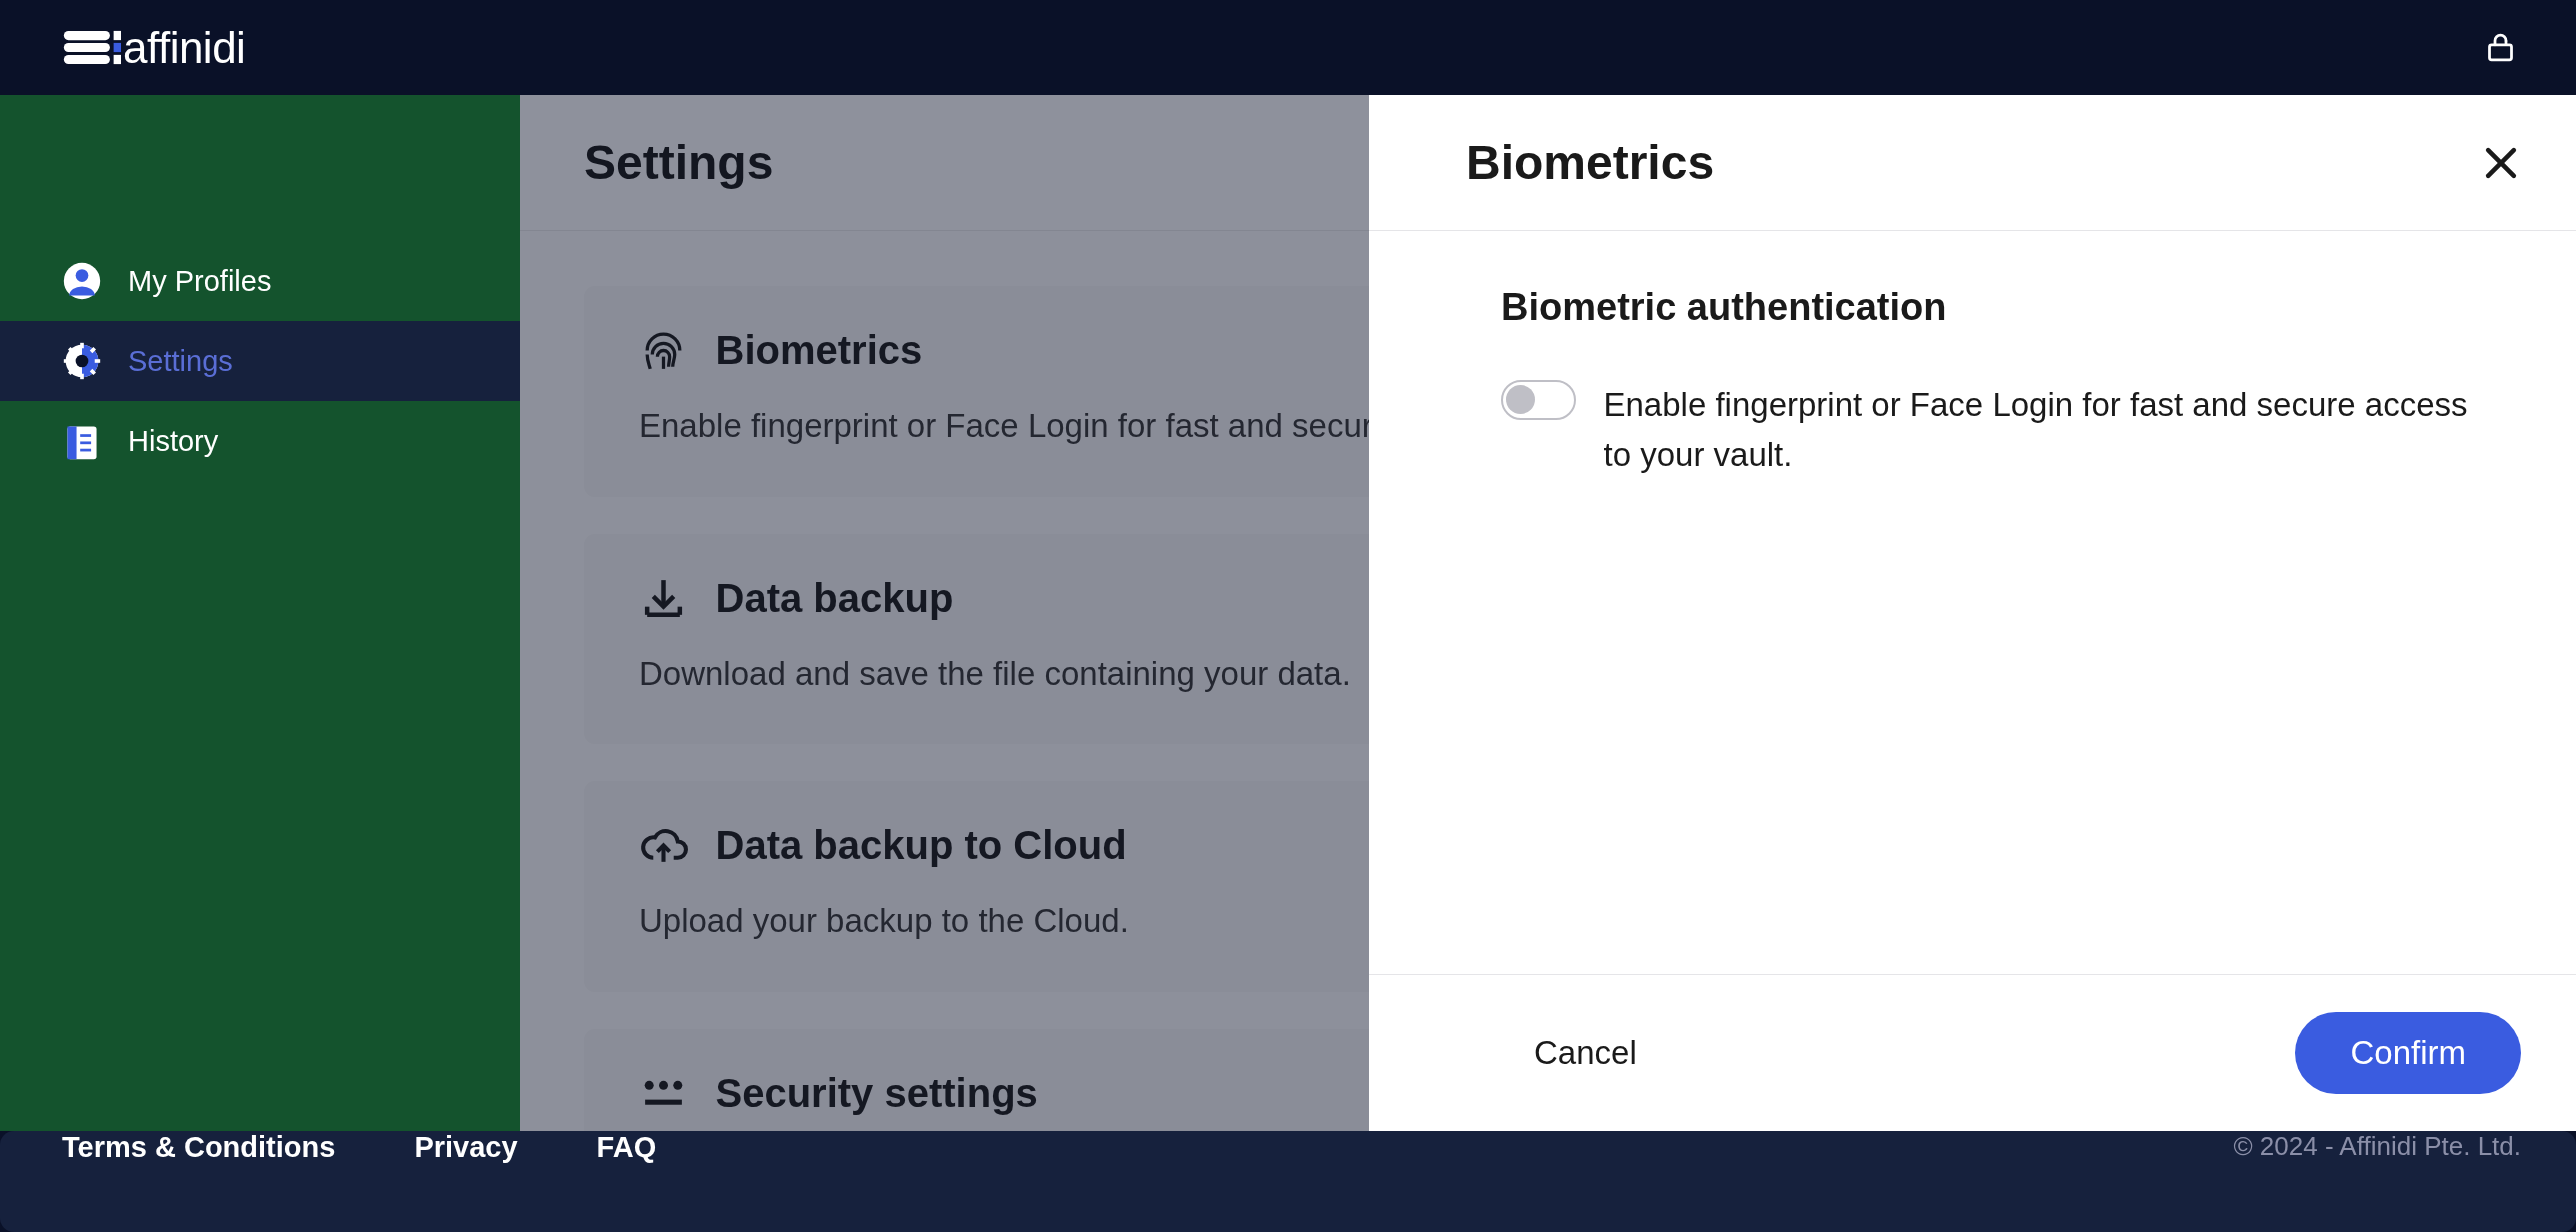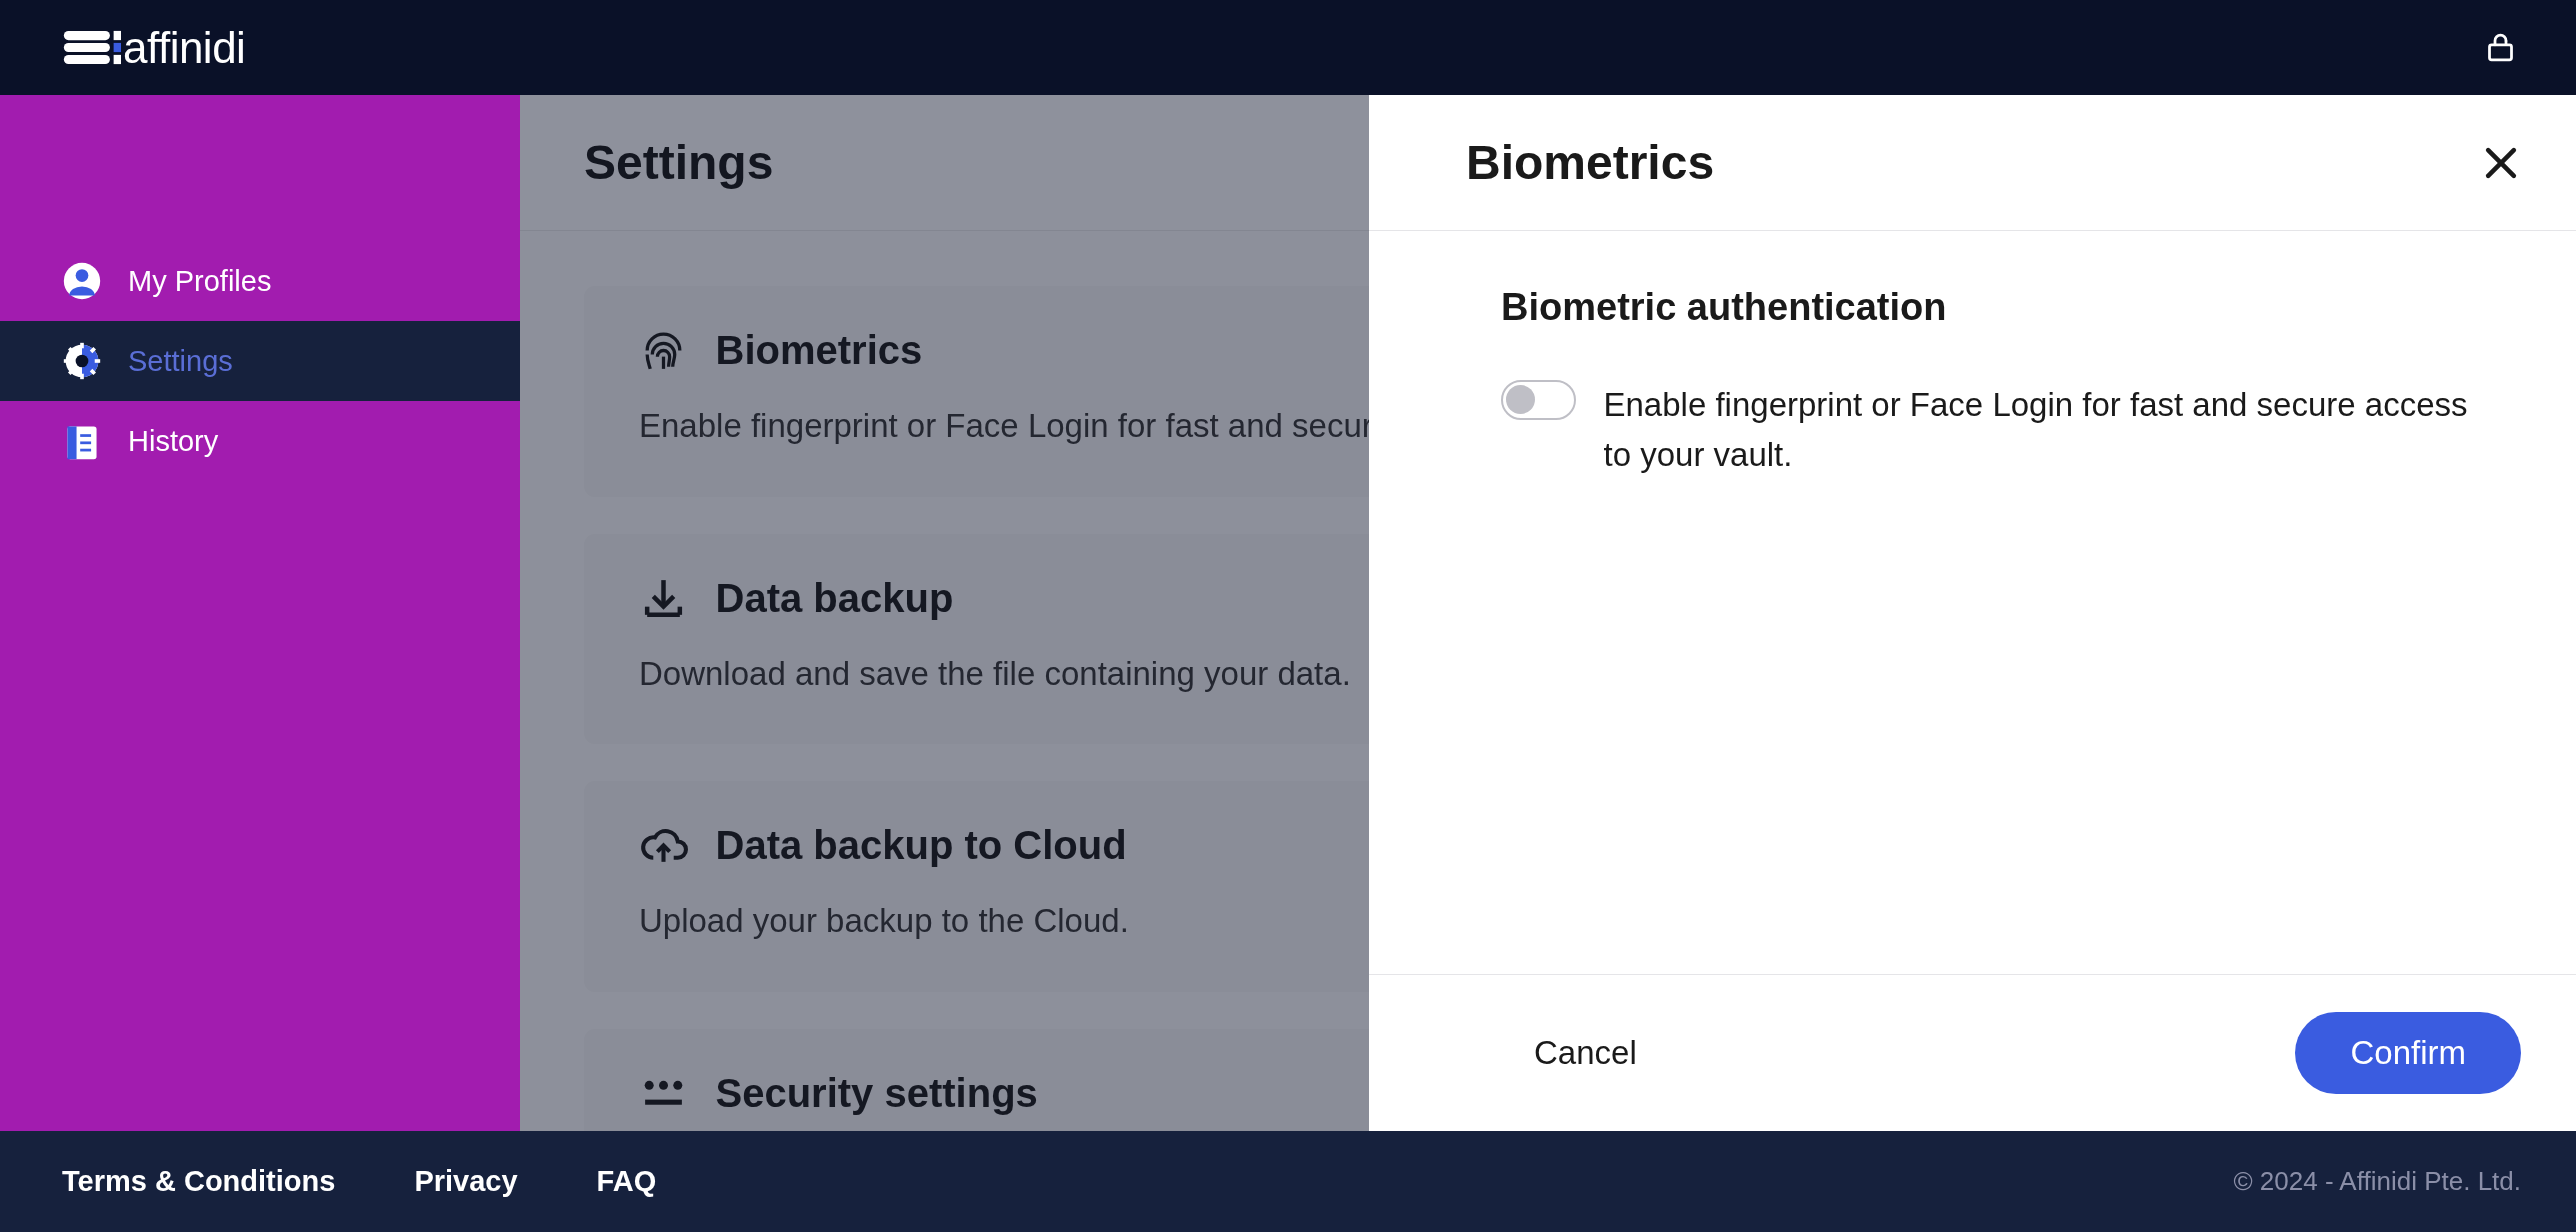--- a/index.html
+++ b/index.html
@@ -45,21 +45,21 @@
 
   
   .layout {
     display: flex;
     height: calc(100% - 95px - 101px);
   }
 
   
   .sidebar {
     width: 520px;
-    background: #a21caf;
+    background: #14532d;
     padding-top: 146px;
     flex-shrink: 0;
   }
   .nav-item {
     display: flex;
     align-items: center;
     gap: 26px;
     padding: 20px 0 20px 62px;
     font-size: 29px;
     font-weight: 500;
@@ -232,26 +232,26 @@
     padding: 22px 55px;
     cursor: pointer;
   }
 
   
   .footer {
     height: 101px;
     background: #16213d;
     display: flex;
     justify-content: space-between;
-    align-items: center;
     padding: 0 55px 0 62px;
     position: absolute;
     bottom: 0;
     left: 0;
     right: 0;
+    border-radius: 14px;
   }
   .footer-links {
     display: flex;
     gap: 79px;
   }
   .footer-link {
     font-size: 29px;
     font-weight: 600;
     color: #fff;
     cursor: pointer;

